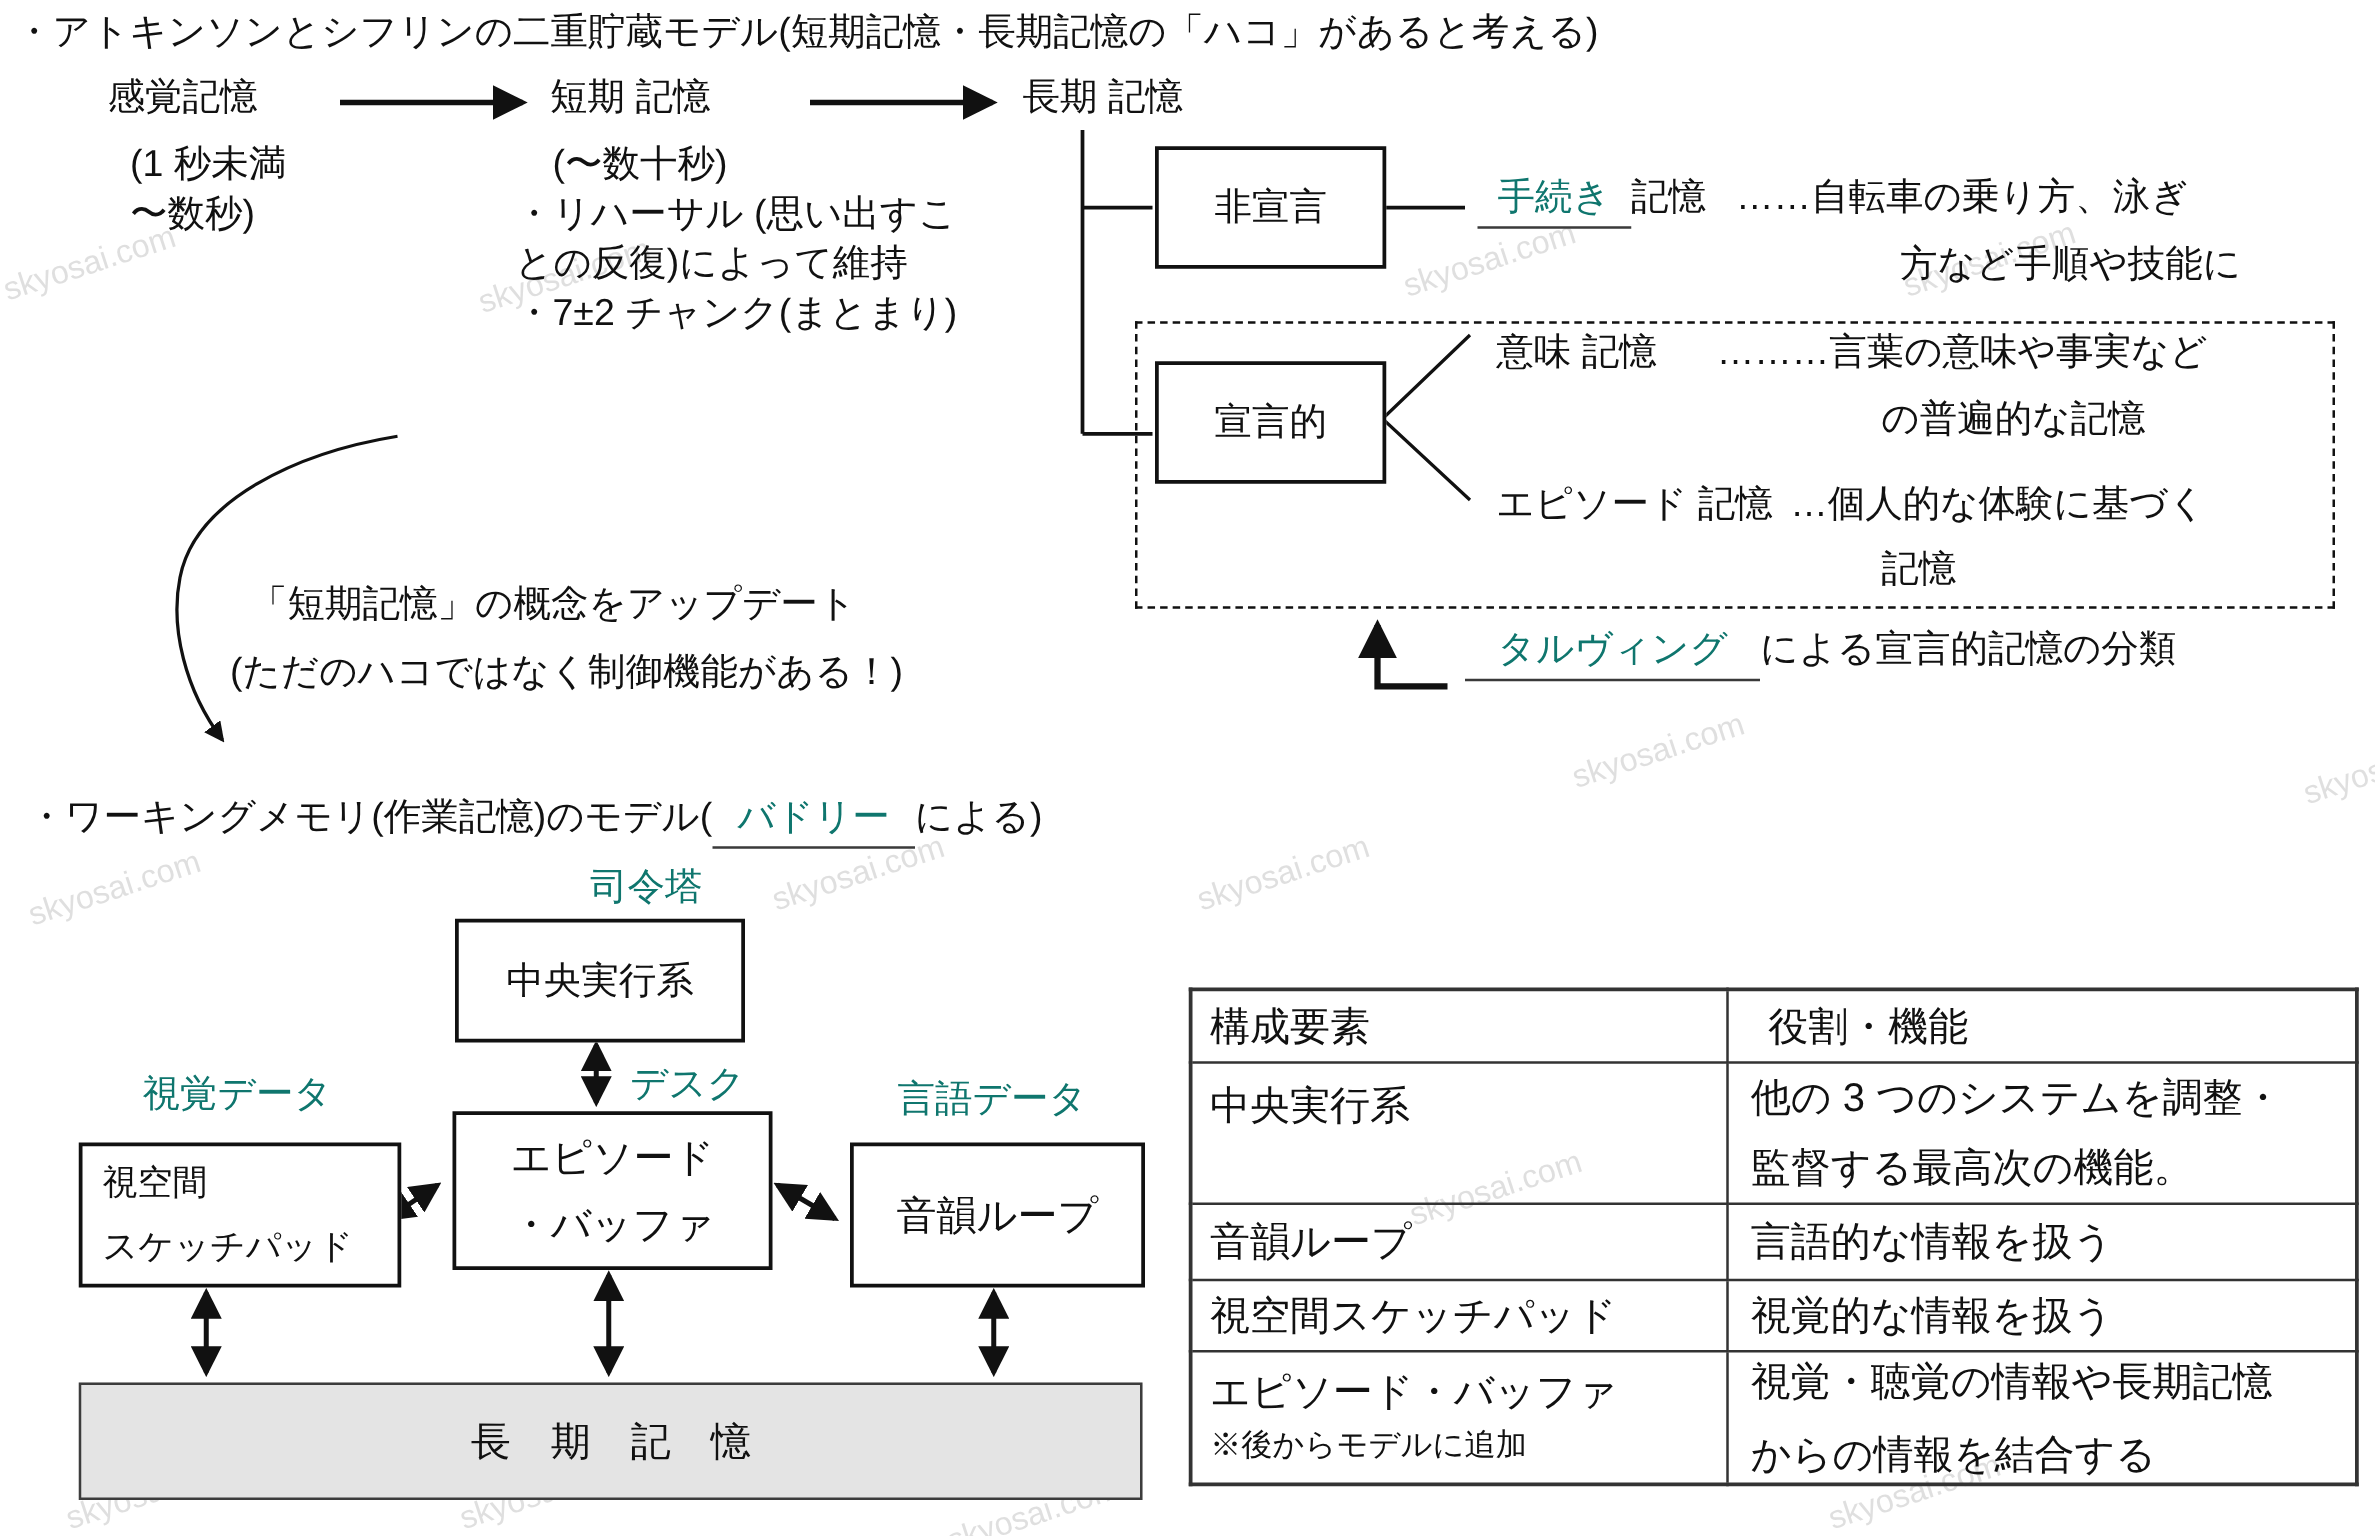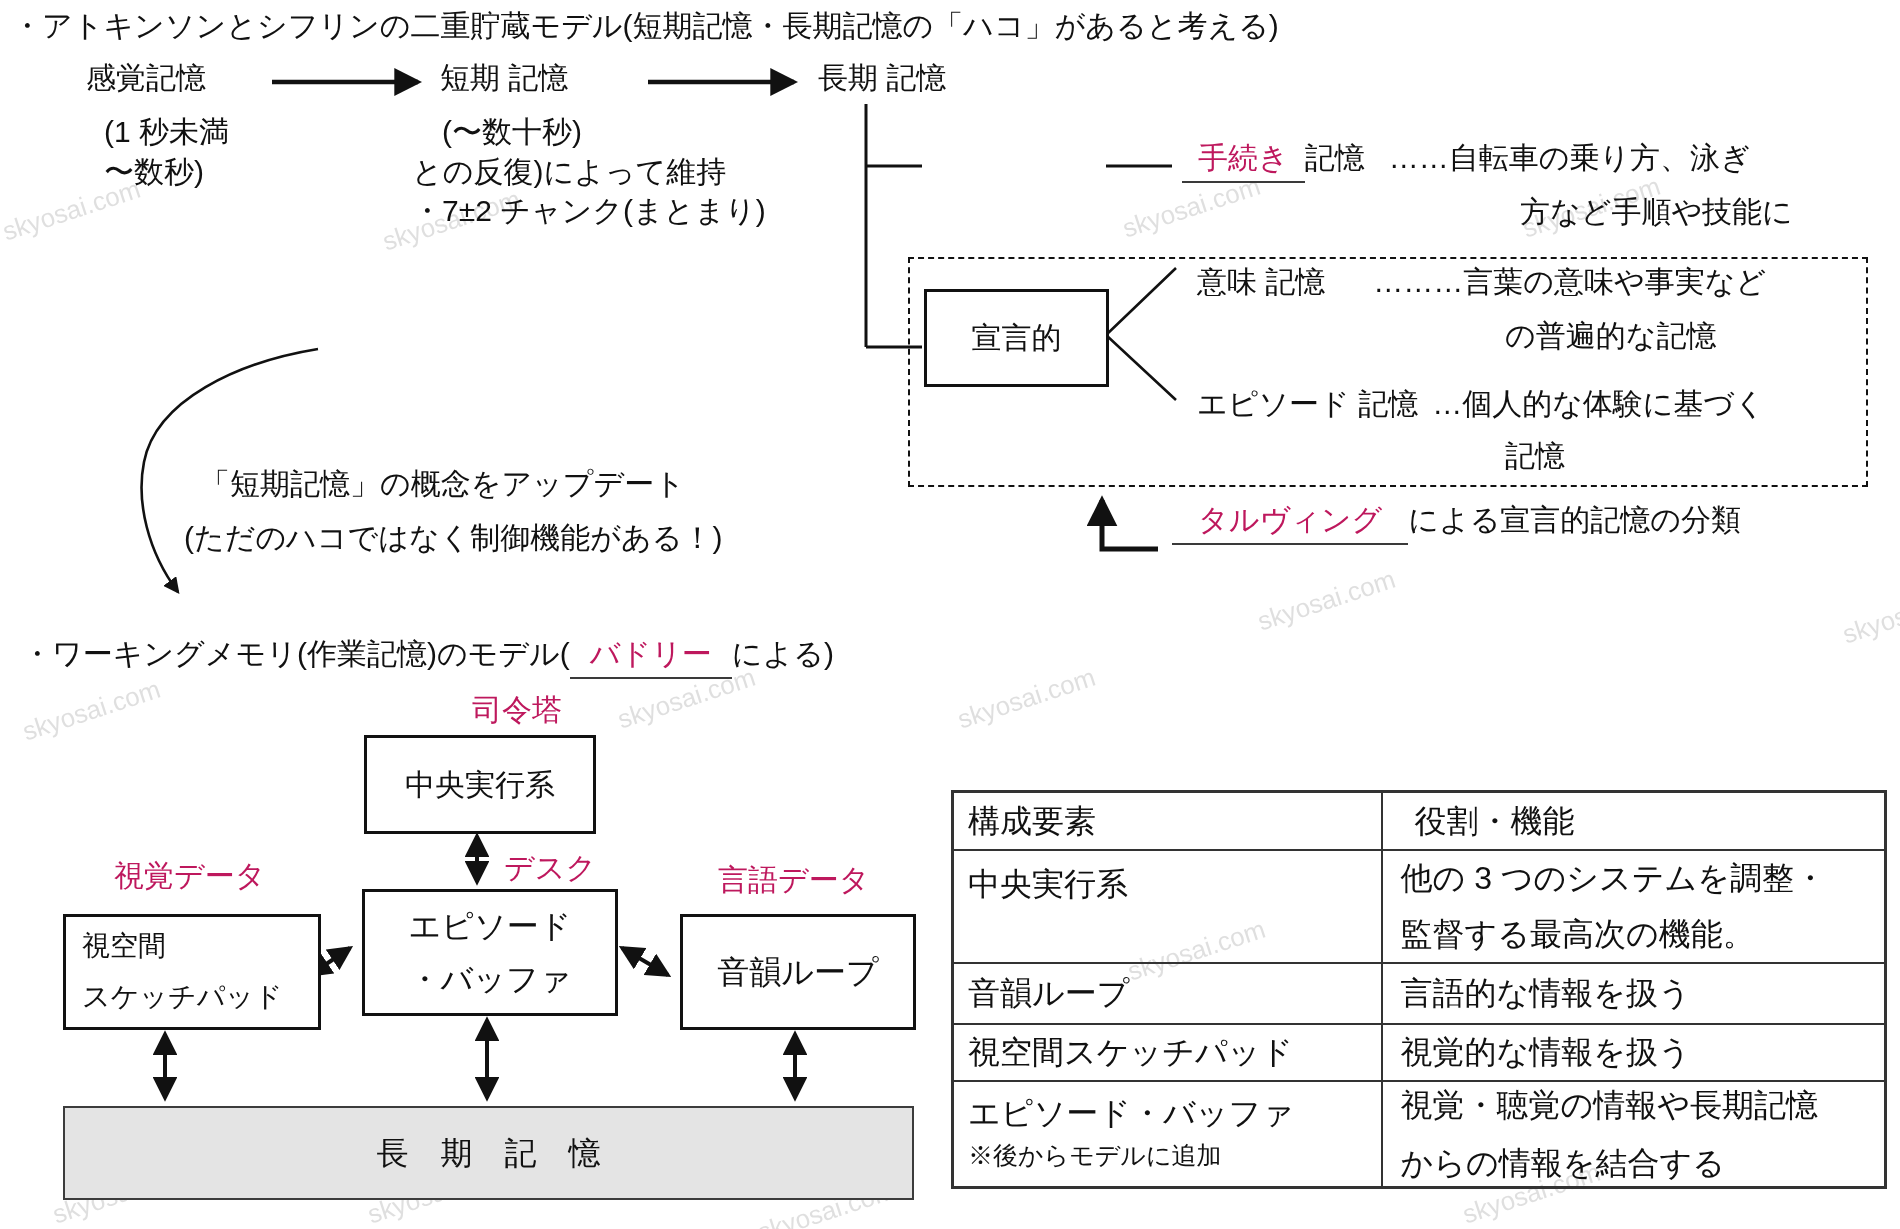--- a/index.html
+++ b/index.html
@@ -1,21 +1,21 @@
 <!DOCTYPE html>
 <html lang="ja"><head>
 <meta charset="utf-8">
 <style>
   html,body{margin:0;padding:0;background:#ffffff;}
   #canvas{position:relative;width:1900px;height:1229px;background:#fff;overflow:hidden;
           font-family:"Liberation Sans",sans-serif;color:#111;}
   .abs{position:absolute;white-space:nowrap;}
   .t32{font-size:32px;line-height:1.2;}
   .t33{font-size:30px;line-height:1.2;}
-  .red{color:#be185d;}
+  .red{color:#0f766e;}
   .uline{border-bottom:2px solid #3a3a3a;padding:0 16px 5px 16px;}
   .box{position:absolute;border:3px solid #111;display:flex;align-items:center;justify-content:center;
        text-align:center;background:#fff;}
   .box.leftalign{justify-content:flex-start;text-align:left;}
   .dashedbox{position:absolute;border:2px dashed #111;background:transparent;}
   .graybar{position:absolute;background:#e4e4e4;border:2px solid #3c3c3c;
            display:flex;align-items:center;justify-content:center;}
   .multiline{line-height:1.32;}
   svg.overlay{position:absolute;left:0;top:0;z-index:1;}
   .txt{z-index:2;}
@@ -68,24 +68,28 @@
   <div class="abs txt t33" style="left:440px;top:60px;">短期 記憶</div>
   <div class="abs txt t33" style="left:818px;top:60px;">長期 記憶</div>
 
   <div class="abs txt t33 multiline" style="left:104px;top:112px;">
     <div>(1 秒未満</div>
     <div>〜数秒)</div>
   </div>
 
   <div class="abs txt t33 multiline" style="left:412px;top:112px;">
     <div style="padding-left:30px;">(〜数十秒)</div>
+    <div>・リハーサル (思い出すこ</div>
     <div>との反復)によって維持</div>
     <div>・7±2 チャンク(まとまり)</div>
   </div>
 
+  <div class="box t33 txt" style="left:924px;top:117px;width:179px;height:92px;">
+    <span>非宣言</span>
+  </div>
 
   <div class="abs txt t33 flexrow" style="left:1182px;top:140px;">
     <span class="red uline">手続き</span>
       <span>記憶</span>
       <span style="margin-left:24px;">……自転車の乗り方、泳ぎ</span>
   </div>
   <div class="abs txt t33" style="left:1520px;top:194px;">方など手順や技能に</div>
 
   <div class="dashedbox" style="left:908px;top:257px;width:956px;height:226px;"></div>
 

